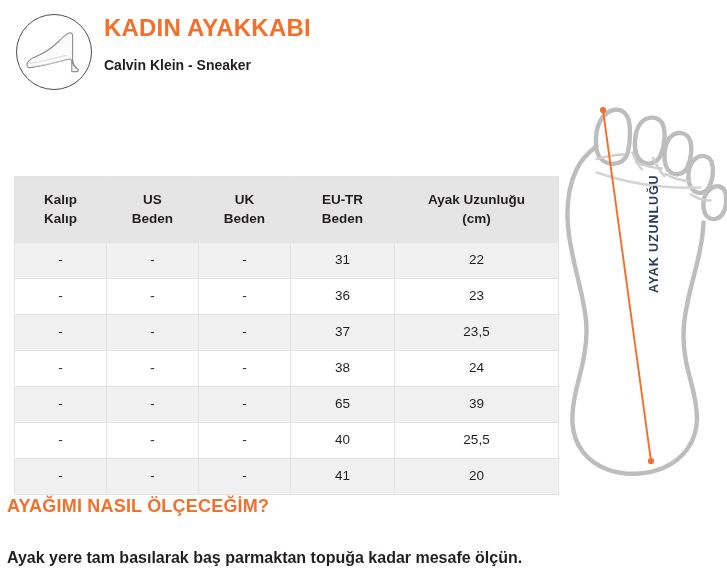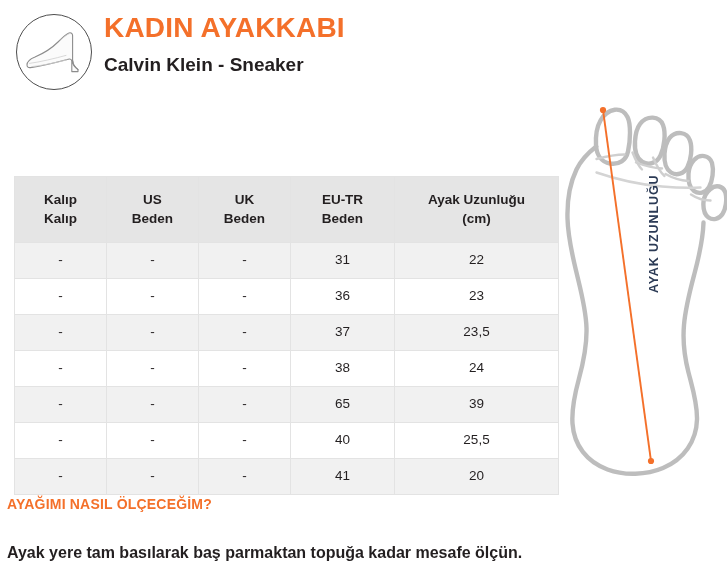--- a/index.html
+++ b/index.html
@@ -40,30 +40,30 @@
     left: 7px;
     top: 15px;
   }
   #title-block {
     position: absolute;
     left: 104px;
     top: 11px;
     width: 430px;
   }
   #page-title {
-    font-size: 28px;
+    font-size: 24px;
     font-weight: bold;
     color: #f4702a;
     letter-spacing: 0.2px;
     line-height: 34px;
     margin: 0;
     white-space: nowrap;
   }
   #page-subtitle {
-    font-size: 19px;
+    font-size: 14px;
     font-weight: bold;
     color: #231f20;
     line-height: 22px;
     margin: 9px 0 0 0;
     white-space: nowrap;
   }
 
   
   #size-table {
     position: absolute;
@@ -132,21 +132,21 @@
   }
 
   
   #footer-note {
     position: absolute;
     left: 7px;
     top: 496px;
     width: 600px;
   }
   #howto-heading {
-    font-size: 14px;
+    font-size: 18px;
     font-weight: bold;
     color: #f4702a;
     letter-spacing: 0.2px;
     margin: 0;
     white-space: nowrap;
   }
   #howto-text {
     font-size: 16px;
     font-weight: bold;
     color: #231f20;

